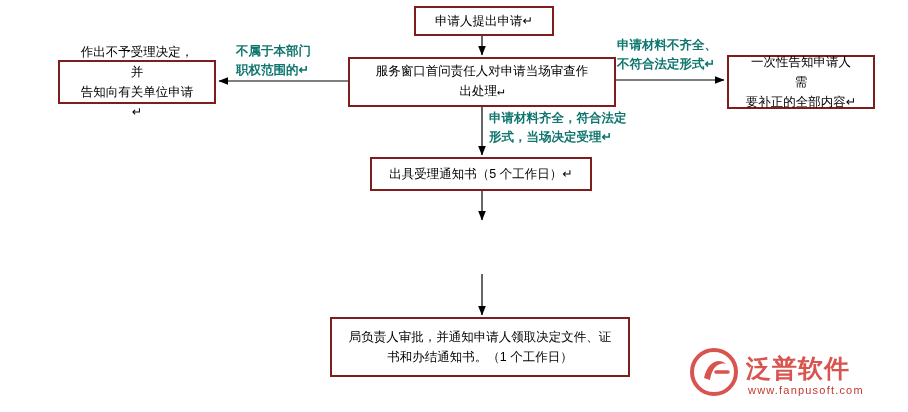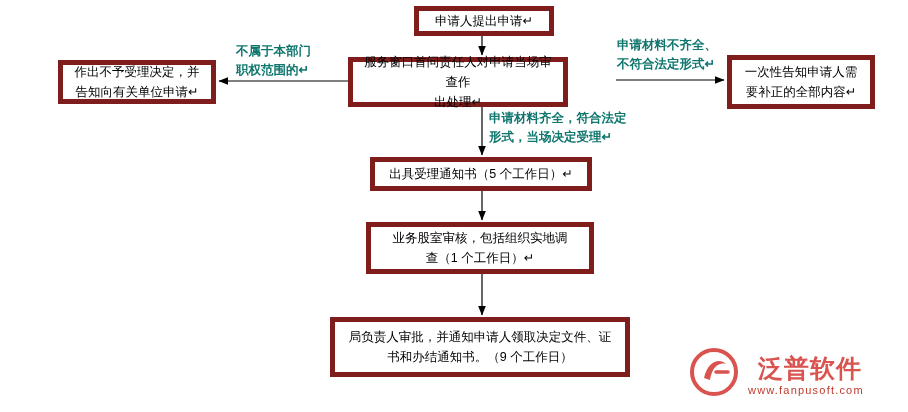--- a/index.html
+++ b/index.html
@@ -14,26 +14,26 @@
     overflow: hidden;
   }
   #canvas {
     position: relative;
     width: 908px;
     height: 412px;
   }
   .node {
     position: absolute;
     box-sizing: border-box;
-    border: 5px solid #7f1d1d;
+    border: 2px solid #7f1d1d;
     background: #ffffff;
     font-size: 12.5px;
     line-height: 20px;
     color: #000000;
-    padding: 4px 6px;
+    padding: 4px 16px;
     display: flex;
     align-items: center;
     justify-content: center;
     text-align: center;
     white-space: pre-line;
   }
   .label {
     position: absolute;
     font-size: 12.5px;
     line-height: 19px;
@@ -60,21 +60,20 @@
     height: 58px;
   }
   .logo-text {
     position: absolute;
     left: 56px;
     top: 4px;
     font-size: 25px;
     font-weight: bold;
     color: #d9534f;
     letter-spacing: 1px;
-    margin-left: 12px;
   }
   .logo-sub {
     position: absolute;
     left: 58px;
     top: 36px;
     font-size: 11px;
     color: #c0392b;
     letter-spacing: 1.2px;
     text-align: right;
   }
@@ -106,36 +105,34 @@
 
     <line x1="482" y1="107" x2="482" y2="155" stroke="#000000" stroke-width="1.2" marker-end="url(#arrow)"></line>
 
     <line x1="482" y1="191" x2="482" y2="220" stroke="#000000" stroke-width="1.2" marker-end="url(#arrow)"></line>
 
     <line x1="482" y1="274" x2="482" y2="315" stroke="#000000" stroke-width="1.2" marker-end="url(#arrow)"></line>
   </svg>
 
   <div class="node" style="left:414px; top:6px; width:140px; height:30px;">申请人提出申请↵</div>
 
-  <div class="node" style="left:348px; top:57px; width:220px; height:50px;">服务窗口首问责任人对申请当场审查作
+  <div class="node" style="left:348px; top:57px; width:268px; height:50px;font-family:Liberation Mono, monospace;">服务窗口首问责任人对申请当场审查作
 出处理↵</div>
 
   <div class="node" style="left:58px; top:60px; width:158px; height:44px;">作出不予受理决定，并
 告知向有关单位申请↵</div>
 
   <div class="node" style="left:727px; top:55px; width:148px; height:54px;">一次性告知申请人需
 要补正的全部内容↵</div>
 
   <div class="node" style="left:370px; top:157px; width:222px; height:34px;">出具受理通知书（5 个工作日）↵</div>
 
-  <div class="node" style="left:366px; top:222px; width:228px; height:52px;">业务股室审核，包括组织实地调
-查（1 个工作日）↵</div>
 
   <div class="node" style="left:330px; top:317px; width:300px; height:60px;">局负责人审批，并通知申请人领取决定文件、证
-书和办结通知书。（9 个工作日）</div>
+书和办结通知书。（1 个工作日）</div>
 
   <div class="label" style="left:236px; top:42px; width:100px;">不属于本部门
 职权范围的↵</div>
 
   <div class="label" style="left:489px; top:109px; width:164px;">申请材料齐全，符合法定
 形式，当场决定受理↵</div>
 
   <div class="label" style="left:617px; top:36px; width:118px;">申请材料不齐全、
 不符合法定形式↵</div>
 

